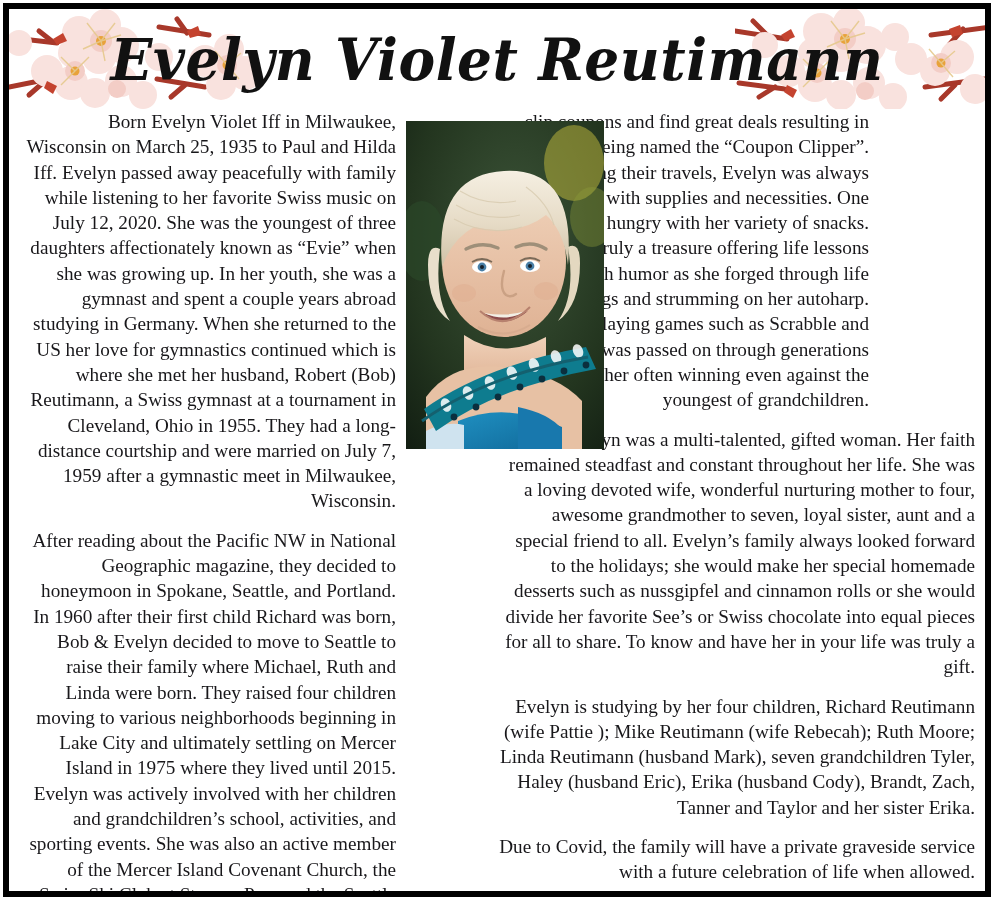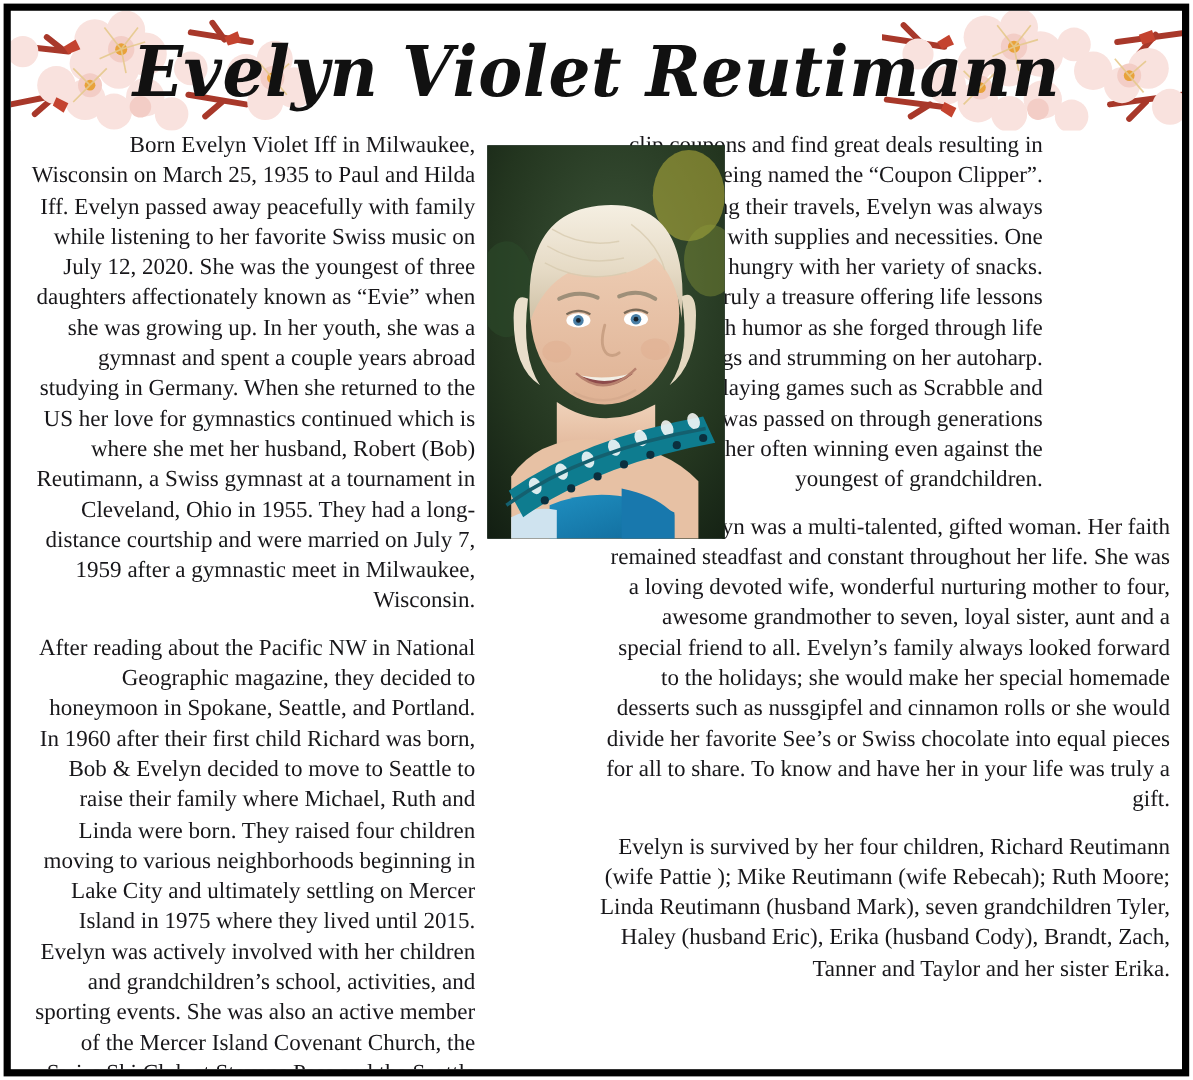--- a/index.html
+++ b/index.html
@@ -362,20 +362,21 @@
 
         <div class="col col-left">
           <p>Born Evelyn Violet Iff in Milwaukee, Wisconsin on March 25, 1935 to Paul and Hilda Iff. Evelyn passed away peacefully with family while listening to her favorite Swiss music on July 12, 2020. She was the youngest of three daughters affectionately known as “Evie” when she was growing up. In her youth, she was a gymnast and spent a couple years abroad studying in Germany. When she returned to the US her love for gymnastics continued which is where she met her husband, Robert (Bob) Reutimann, a Swiss gymnast at a tournament in Cleveland, Ohio in 1955. They had a long-distance courtship and were married on July 7, 1959 after a gymnastic meet in Milwaukee, Wisconsin.</p>
           <p>After reading about the Pacific NW in National Geographic magazine, they decided to honeymoon in Spokane, Seattle, and Portland. In 1960 after their first child Richard was born, Bob &amp; Evelyn decided to move to Seattle to raise their family where Michael, Ruth and Linda were born. They raised four children moving to various neighborhoods beginning in Lake City and ultimately settling on Mercer Island in 1975 where they lived until 2015. Evelyn was actively involved with her children and grandchildren’s school, activities, and sporting events. She was also an active member of the Mercer Island Covenant Church, the Swiss Ski Club at Stevens Pass and the Seattle Swiss Society. Evelyn spent countless weekends beginning in 1965 when the Swiss Ski Club was founded, skiing with her family. She skied into her seventies with her grandchildren</p>
 
         </div>
 
         <div class="col col-right">
           <p class="rc-narrow">clip coupons and find great deals resulting in their boat being named the “Coupon Clipper”. During their travels, Evelyn was always prepared with supplies and necessities. One never went hungry with her variety of snacks. She was truly a treasure offering life lessons through humor as she forged through life singing songs and strumming on her autoharp. Her love of playing games such as Scrabble and Qwirkle was passed on through generations with her often winning even against the youngest of grandchildren.</p>
           <p>Evelyn was a multi-talented, gifted woman. Her faith remained steadfast and constant throughout her life. She was a loving devoted wife, wonderful nurturing mother to four, awesome grandmother to seven, loyal sister, aunt and a special friend to all. Evelyn’s family always looked forward to the holidays; she would make her special homemade desserts such as nussgipfel and cinnamon rolls or she would divide her favorite See’s or Swiss chocolate into equal pieces for all to share. To know and have her in your life was truly a gift.</p>
-          <p>Evelyn is survived by her four children, Richard Reutimann (wife Pattie ); Mike Reutimann (wife Rebecah); Ruth Moore; Linda Reutimann (husband Mark), seven grandchildren Tyler, Haley (husband Eric), Erika (husband Cody), Brandt, Zach, Tanner and Taylor and her sister Erika.</p>
+          <p>Evelyn is studying by her four children, Richard Reutimann (wife Pattie ); Mike Reutimann (wife Rebecah); Ruth Moore; Linda Reutimann (husband Mark), seven grandchildren Tyler, Haley (husband Eric), Erika (husband Cody), Brandt, Zach, Tanner and Taylor and her sister Erika.</p>
+          <p>Due to Covid, the family will have a private graveside service with a future celebration of life when allowed.</p>
 
         </div>
 
       </div>
     </div>
   </div>
 </div>
 
 </body></html>

